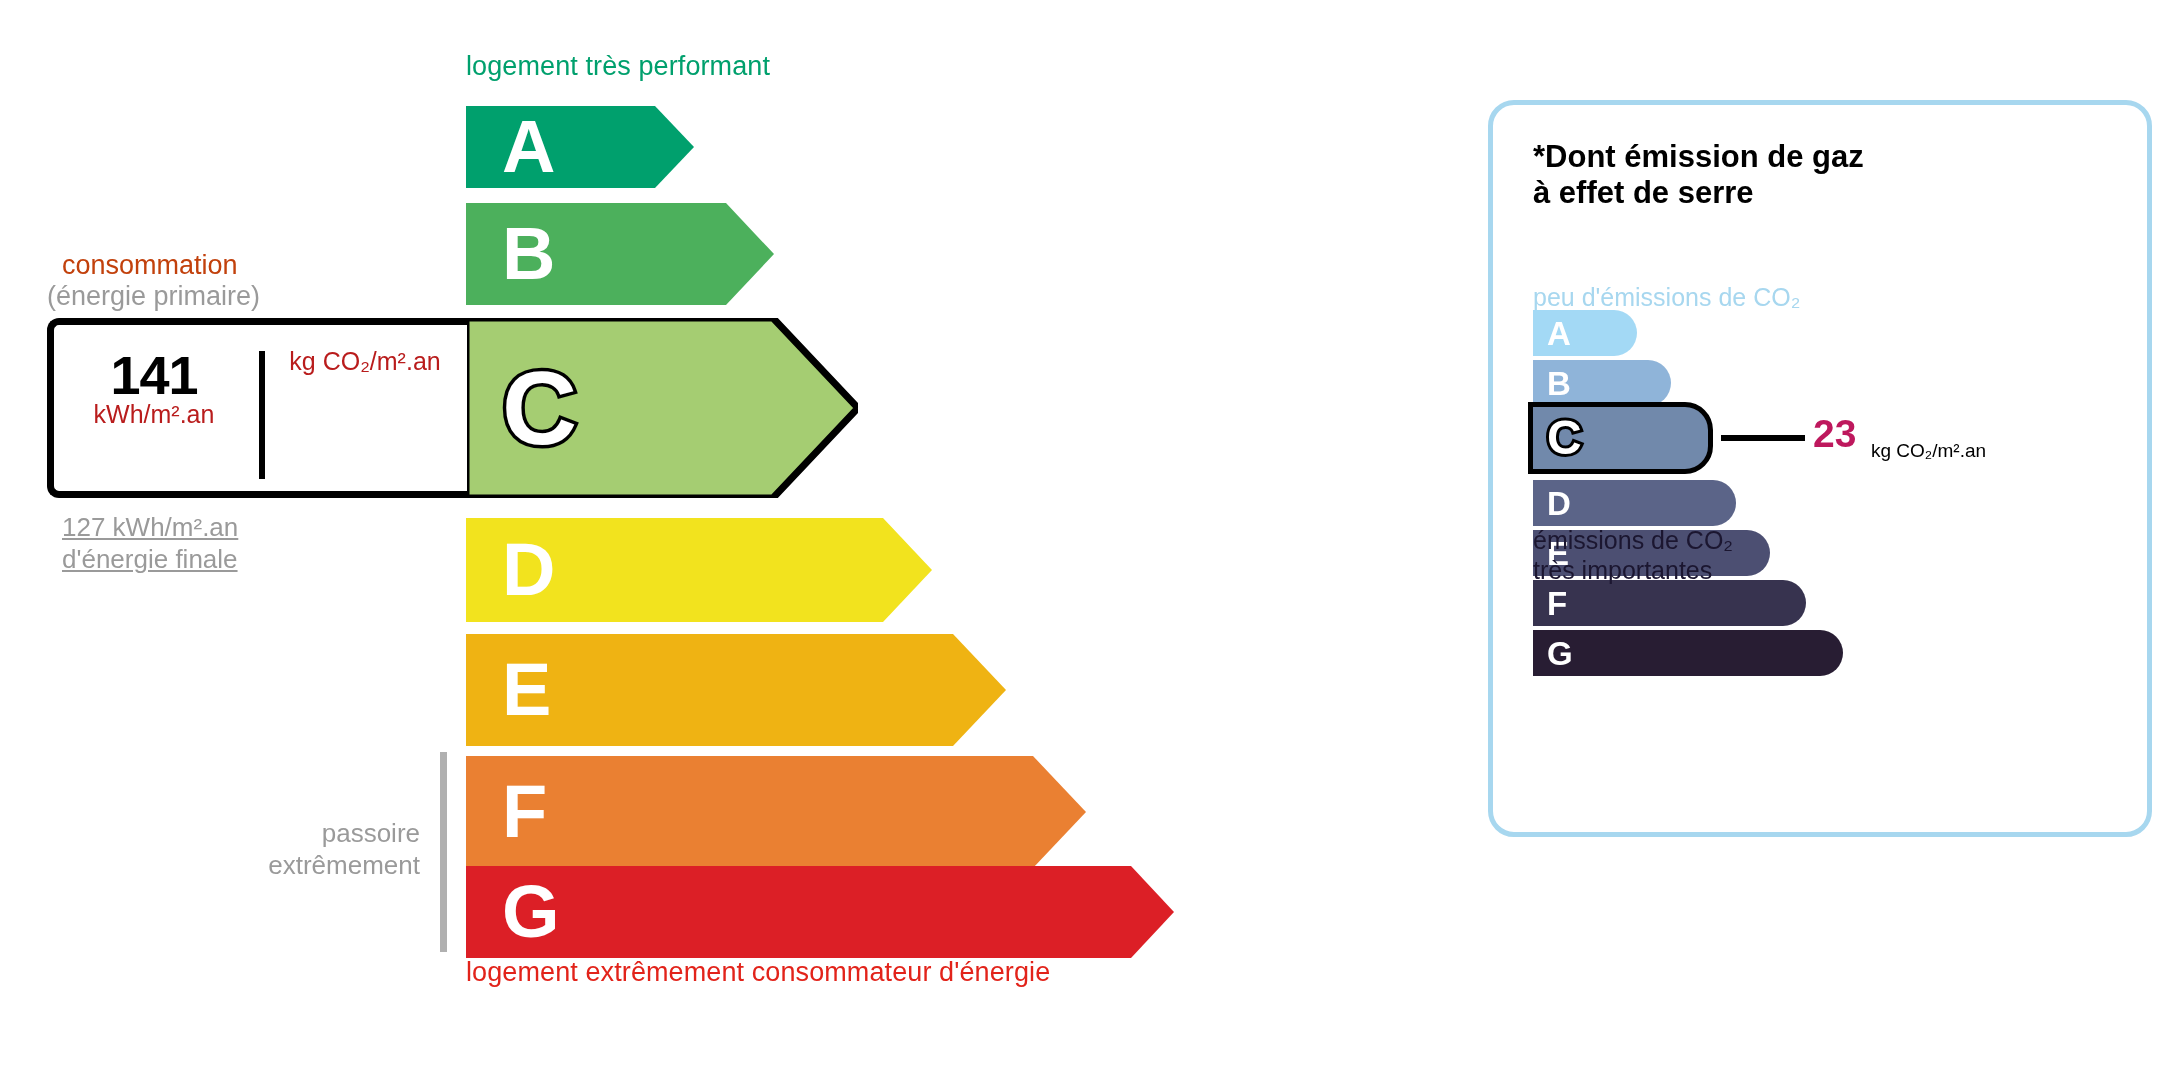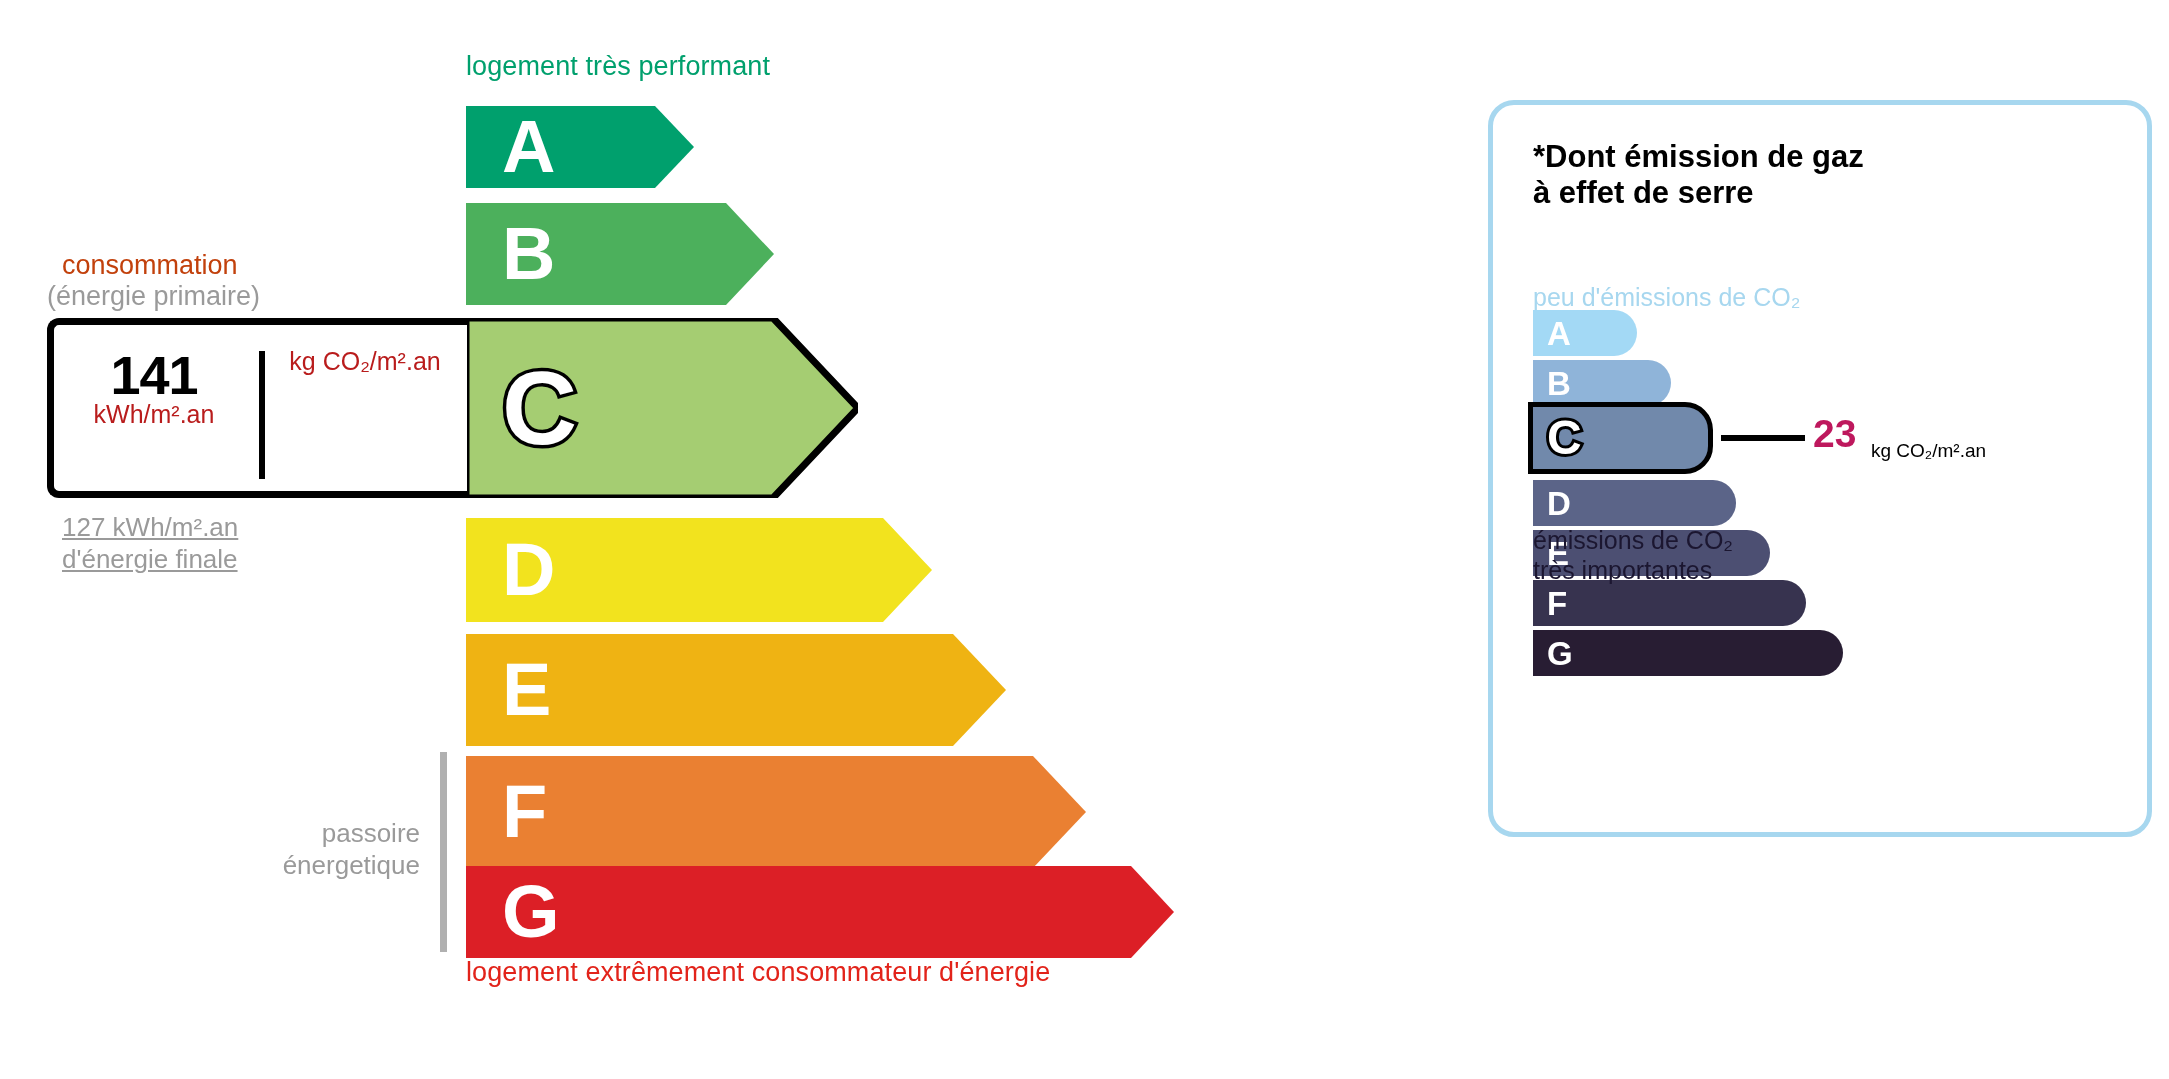--- a/index.html
+++ b/index.html
@@ -160,21 +160,21 @@
     </div>
   </div>
 
   <div id="final-energy">
     <div>127 kWh/m².an</div>
     <div>d'énergie finale</div>
   </div>
 
   <div id="passoire">
     <div>passoire</div>
-    <div>énergetique</div>
+    <div>extrêmement</div>
   </div>
   <div id="passoire-bar"></div>
 </div>
 
 <div id="co2-panel">
   <div id="co2-title">
     <div>*Dont émission de gaz</div>
     <div>à effet de serre</div>
   </div>
 

